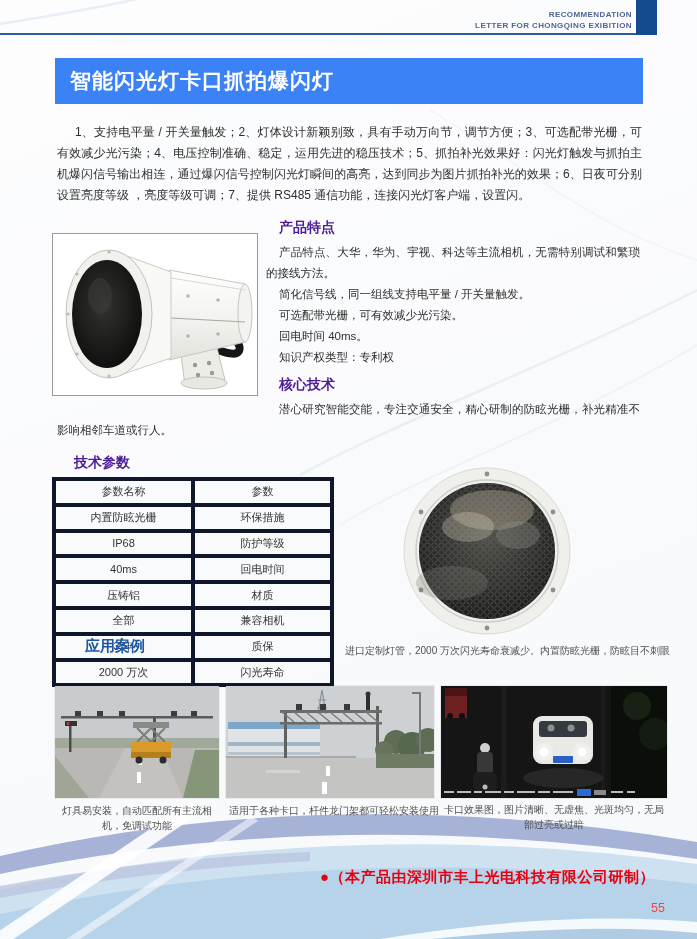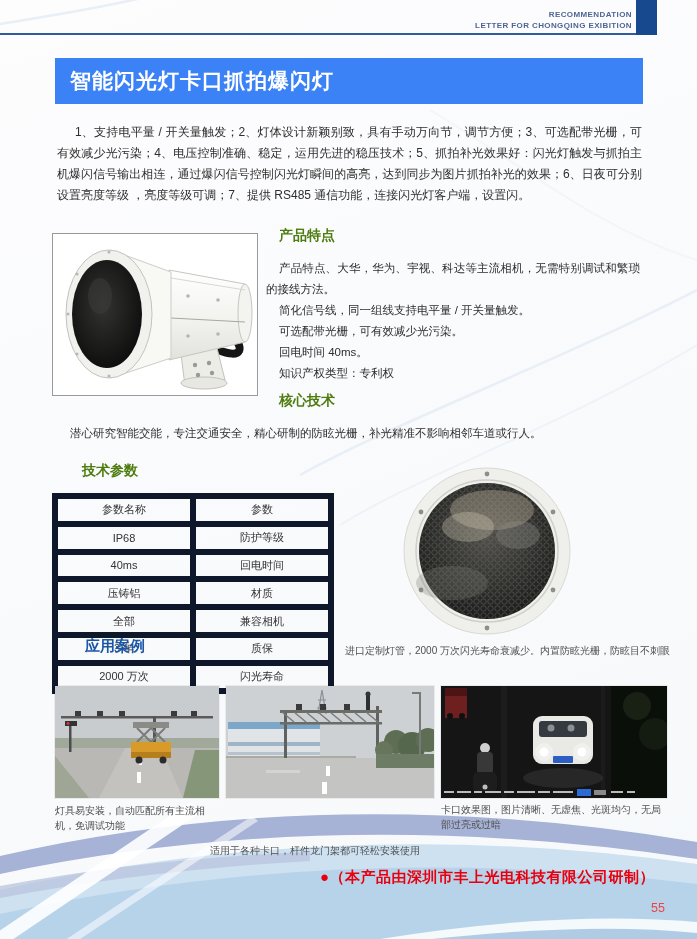--- a/index.html
+++ b/index.html
@@ -28,52 +28,52 @@
     position:absolute;top:122px;left:57px;width:585px;
     font-size:12px;line-height:21px;text-indent:18px;color:#2e2e2e;text-align:justify;
   }
   
   .product-section{position:absolute;top:213px;left:57px;width:583px;font-size:11.5px;line-height:21px;color:#2e2e2e;}
   .product-image-box{
     float:left;width:204px;height:161px;border:1px solid #9a9a9a;background:#ffffff;
     margin:20px 8px 16px -5px;
   }
   .product-section h3,.sec-heading{
-    font-size:14px;font-weight:bold;color:#4d7c0f;margin:12px;line-height:21px;text-indent:13px;
+    font-size:14px;font-weight:bold;color:#4c1d95;margin:4px;line-height:21px;text-indent:13px;
   }
   .product-section p{margin:0;text-indent:13px;text-align:justify;}
   .product-section h3.core{margin-top:6px;}
   
   .specs-section{position:absolute;top:448px;left:57px;width:583px;}
   .specs-table{
     border-collapse:collapse;margin:4px 0 0 -5px;table-layout:fixed;width:282px;
     font-size:11px;color:#333;
   }
   .specs-table td{
-    border:6px solid #0f172a;height:21.8px;text-align:center;vertical-align:middle;padding:0 0;
+    border:4px solid #0f172a;height:21.8px;text-align:center;vertical-align:middle;padding:0 0;
   }
   .lens-figure{position:absolute;top:465px;left:340px;width:352px;}
   .lens-caption{
     margin-top:3px;font-size:10px;color:#4f4f4f;line-height:14px;padding-left:5px;
   }
   
   .cases-heading{
     position:absolute;top:635px;left:57px;font-size:15px;font-weight:bold;color:#1c57a5;
     text-indent:28px;line-height:22px;
   }
   .photo{position:absolute;top:686px;height:112px;box-shadow:0 0 0 1px rgba(0,0,0,.06);}
   .photo svg{display:block;}
   .photo1{left:55px;width:164px;}
   .photo2{left:226px;width:208px;}
   .photo3{left:441px;width:226px;}
   .caption{
-    position:absolute;top:803px;font-size:10px;line-height:15px;color:#4f4f4f;text-align:left;
+    position:absolute;top:803px;font-size:10px;line-height:15px;color:#4f4f4f;text-align:center;
   }
   .caption1{left:55px;width:164px;}
-  .caption2{left:210px;width:220px;margin-top:40px;}
+  .caption2{left:224px;width:220px;}
   .caption3{left:441px;width:226px;font-family:Liberation Mono, monospace;}
   
   .waves{position:absolute;left:0;bottom:0;width:697px;height:175px;pointer-events:none;}
   .mid-decor{position:absolute;left:0;top:0;width:697px;height:939px;pointer-events:none;}
   .company-note{
     position:absolute;top:868px;right:42px;font-size:15px;font-weight:bold;color:#e8000f;
     letter-spacing:.5px;z-index:5;
   }
   .page-number{position:absolute;top:901px;right:32px;font-size:12.5px;color:#ef4444;z-index:5;}
   .content{position:relative;z-index:2;}
@@ -164,20 +164,24 @@
     <p>潜心研究智能交能，专注交通安全，精心研制的防眩光栅，补光精准不影响相邻车道或行人。</p>
   </div>
 
   <div class="specs-section">
     <div class="sec-heading">技术参数</div>
     <table class="specs-table">
       <tbody>
           <tr>
         <td>参数名称</td>
         <td>参数</td>
+      </tr>
+      <tr>
+        <td>内置防眩光栅</td>
+        <td>环保措施</td>
       </tr>
       <tr>
         <td>IP68</td>
         <td>防护等级</td>
       </tr>
       <tr>
         <td>40ms</td>
         <td>回电时间</td>
       </tr>
       <tr>

